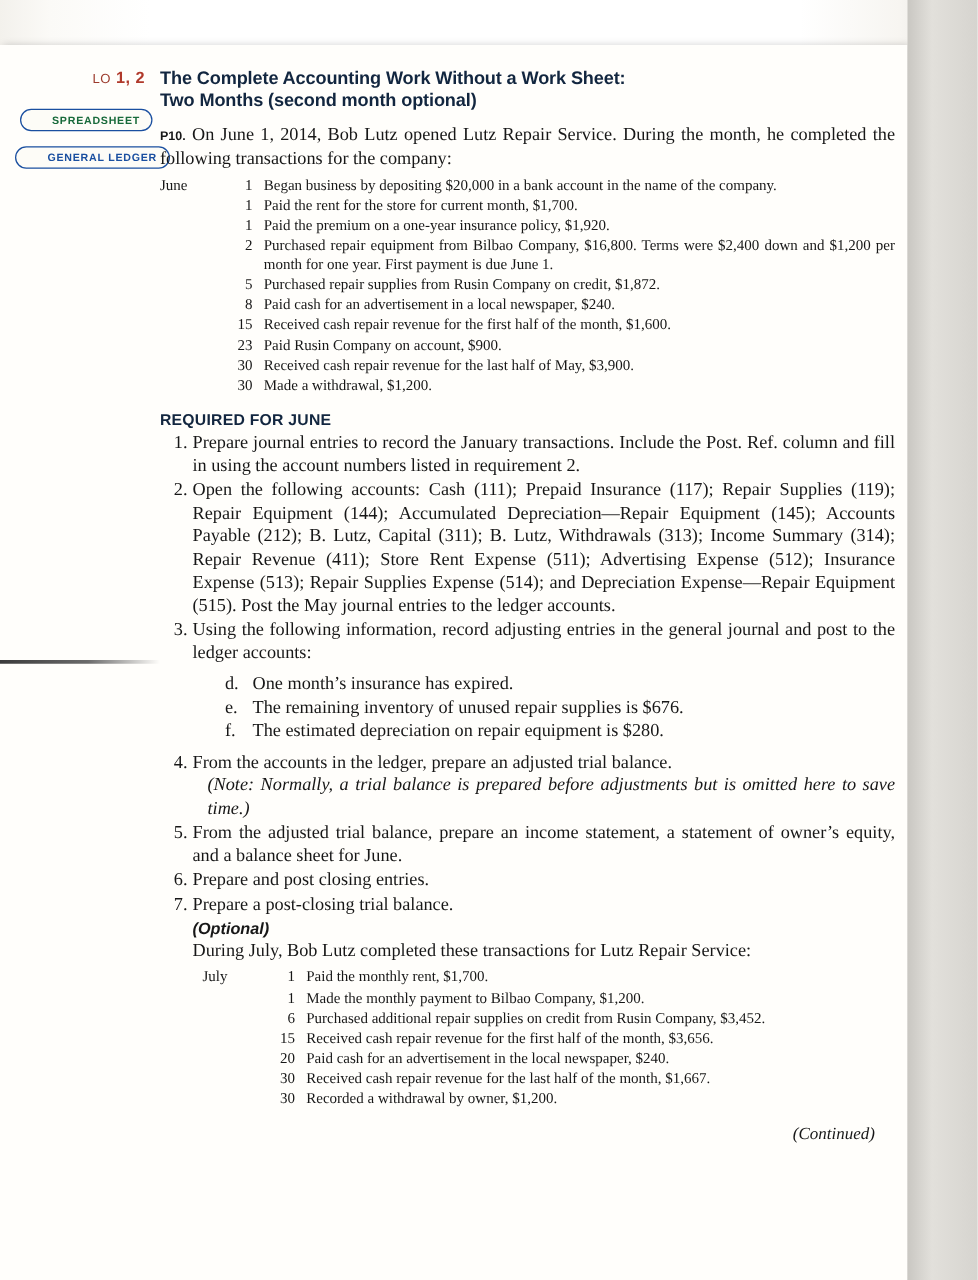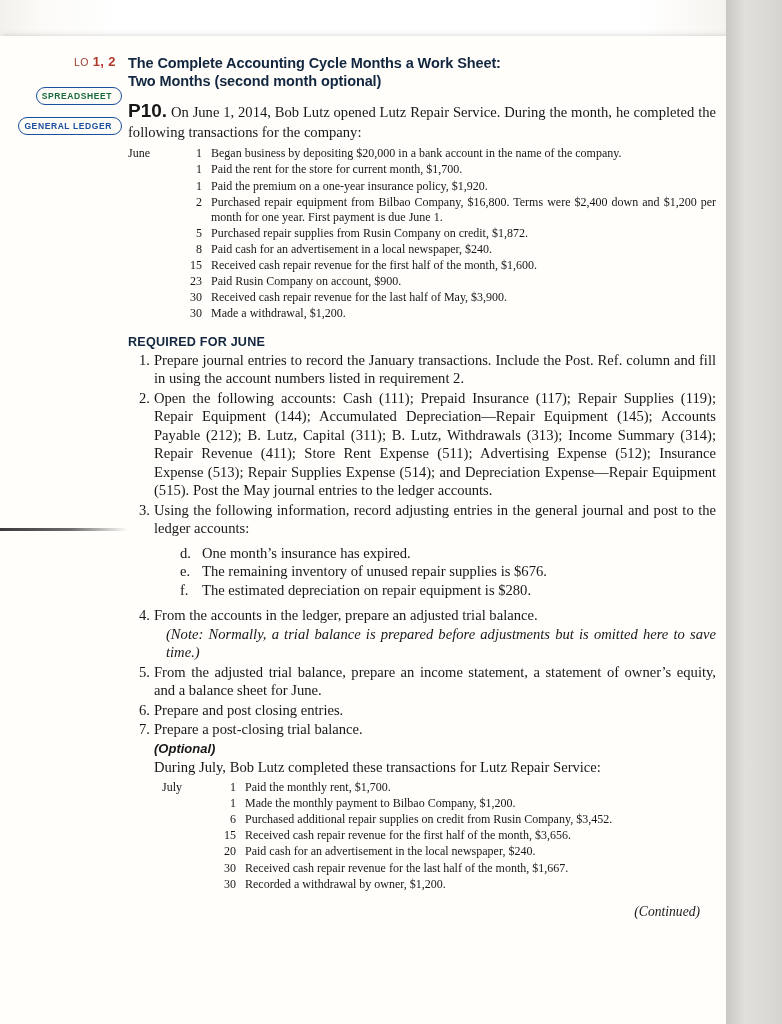--- a/index.html
+++ b/index.html
@@ -60,21 +60,21 @@
     color: #9c3a2c;
   }
   .lo-line .lo-nums {
     font-weight: bold;
     font-size: 13px;
     color: #b0392b;
   }
   .badge {
     display: inline-block;
     margin-top: 18px;
-    padding: 3px 9px 3px 5px;
+    padding: 3px 9px 3px 25px;
     border: 1.5px solid #1a4fa0;
     border-radius: 10px;
     background: #fdfcf7;
     font-family: "Liberation Sans", sans-serif;
     font-size: 8.5px;
     font-weight: bold;
     letter-spacing: .6px;
     color: #186a3b;
     white-space: nowrap;
   }
@@ -100,21 +100,21 @@
     letter-spacing: -.1px;
   }
   .intro {
     margin-top: 10px;
     font-size: 14.6px;
     line-height: 1.27;
     text-align: justify;
   }
   .intro b {
     font-family: "Liberation Sans", sans-serif;
-    font-size: 19px;
+    font-size: 10px;
   }
 
   
   .txn {
     margin-top: 4px;
     width: 100%;
     border-collapse: collapse;
   }
   .txn td {
     font-size: 12px;
@@ -243,21 +243,21 @@
         <span class="lo-nums">1, 2</span>
       </div>
       <div class="badge">SPREADSHEET</div>
       <div class="badge ledger">GENERAL LEDGER</div>
     </div>
 
     <div class="scan-line"></div>
 
     <div class="content">
 
-      <div class="title">The Complete Accounting Cycle Months a Work Sheet:</div>
+      <div class="title">The Complete Accounting Work Without a Work Sheet:</div>
       <div class="title-line2">
         <span>Two Months </span><span class="ital">(second month optional)</span>
       </div>
 
       <div class="intro">
         <b>P10.</b>
         <span>On June 1, 2014, Bob Lutz opened Lutz Repair Service. During the month, he completed the following transactions for the company:</span>
       </div>
 
       <table class="txn">

